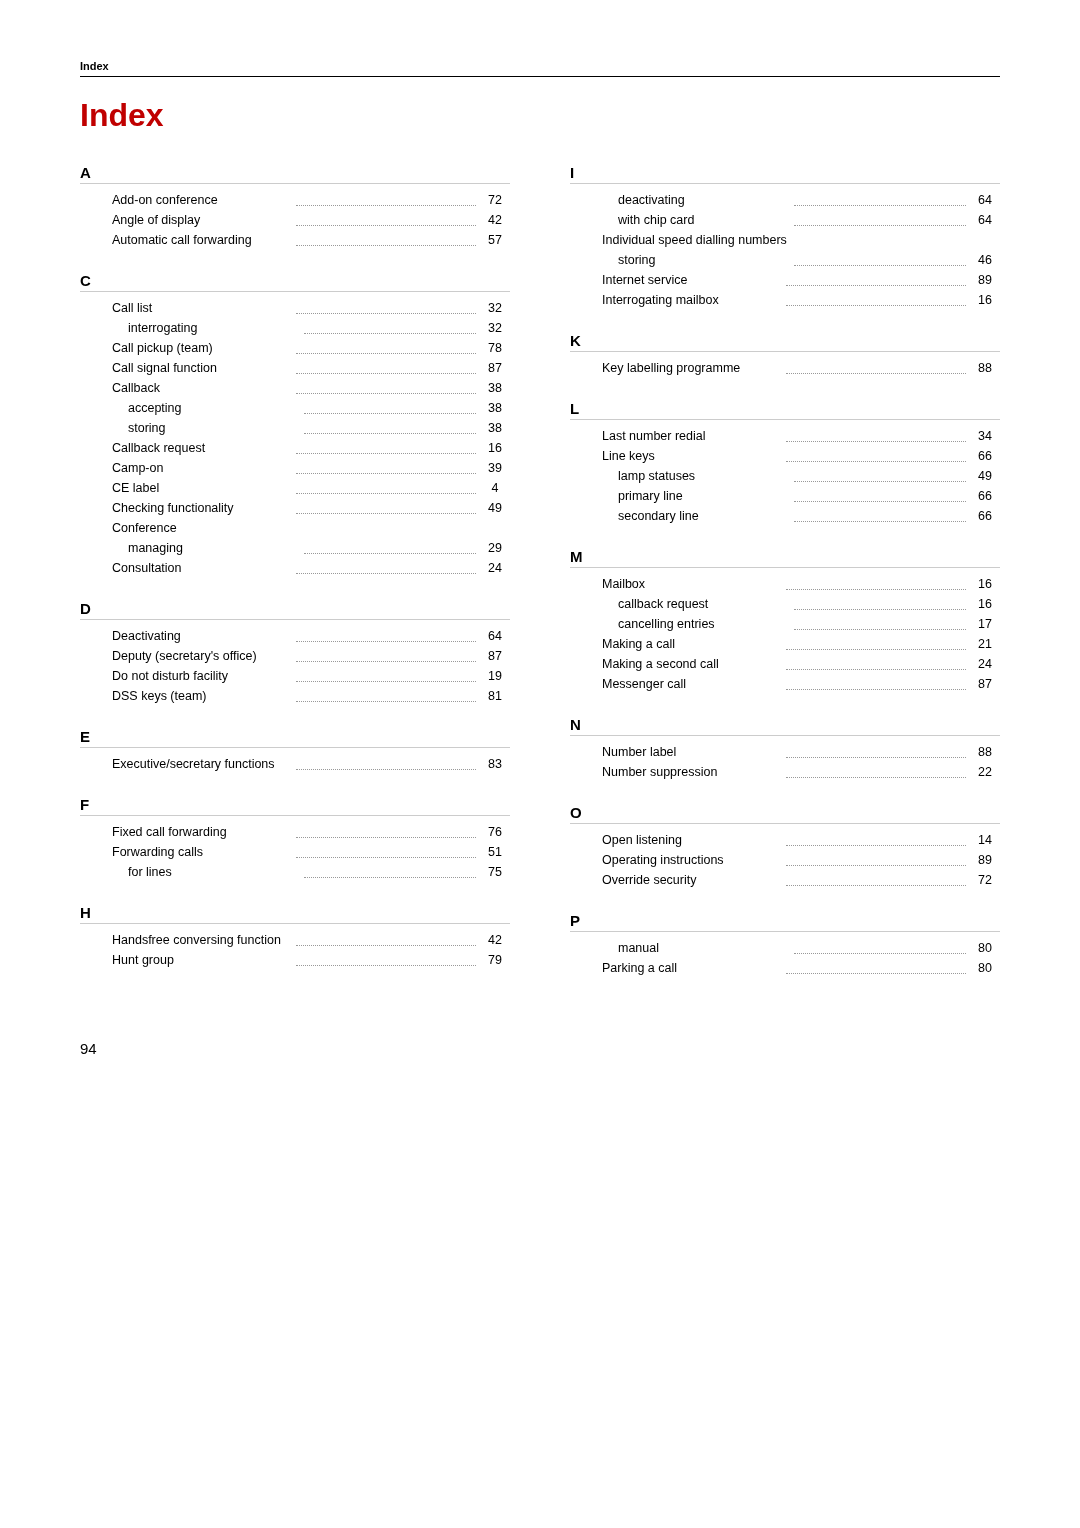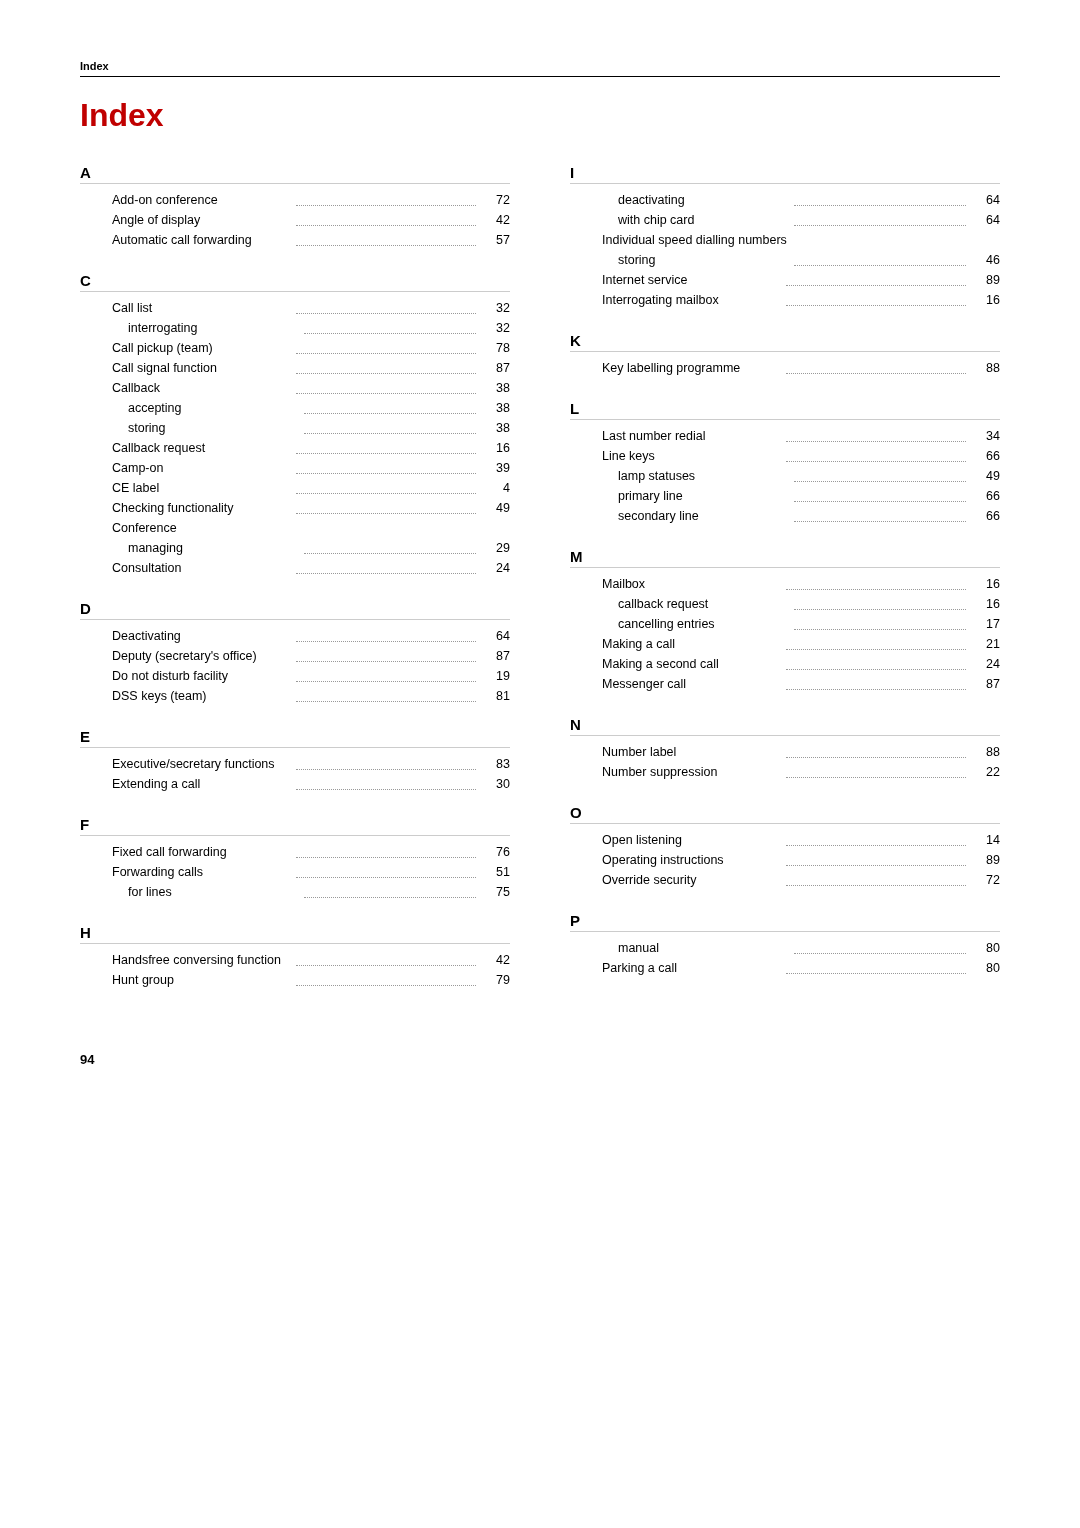--- a/index.html
+++ b/index.html
@@ -54,29 +54,29 @@
     }
     .index-entry .dots {
       flex: 1;
       border-bottom: 1px dotted #999;
       margin: 0 4px;
       margin-bottom: 4px;
       min-width: 30px;
     }
     .index-entry .page-num {
       min-width: 30px;
-      text-align: right;
+      text-align: center;
     }
     .index-entry.indent1 .label {
       padding-left: 16px;
     }
     .page-footer {
       margin-top: 40px;
-      font-weight: bold;
-      font-size: 13px;
+      font-weight: normal;
+      font-size: 15px;
     }
   </style>
 </head>
 <body>
 
 <div class="page-header">
   <span>Index</span>
 </div>
 
 <div class="page-title">
@@ -197,25 +197,20 @@
           <span class="page-num">81</span>
         </div>
       </div>
       <div class="section">
         <div class="section-letter">E</div>
         <div class="index-entry">
           <span class="label">Executive/secretary functions</span>
           <span class="dots"></span>
           <span class="page-num">83</span>
         </div>
-        <div class="index-entry">
-          <span class="label">Extending a call</span>
-          <span class="dots"></span>
-          <span class="page-num">30</span>
-        </div>
       </div>
       <div class="section">
         <div class="section-letter">F</div>
         <div class="index-entry">
           <span class="label">Fixed call forwarding</span>
           <span class="dots"></span>
           <span class="page-num">76</span>
         </div>
         <div class="index-entry">
           <span class="label">Forwarding calls</span>

